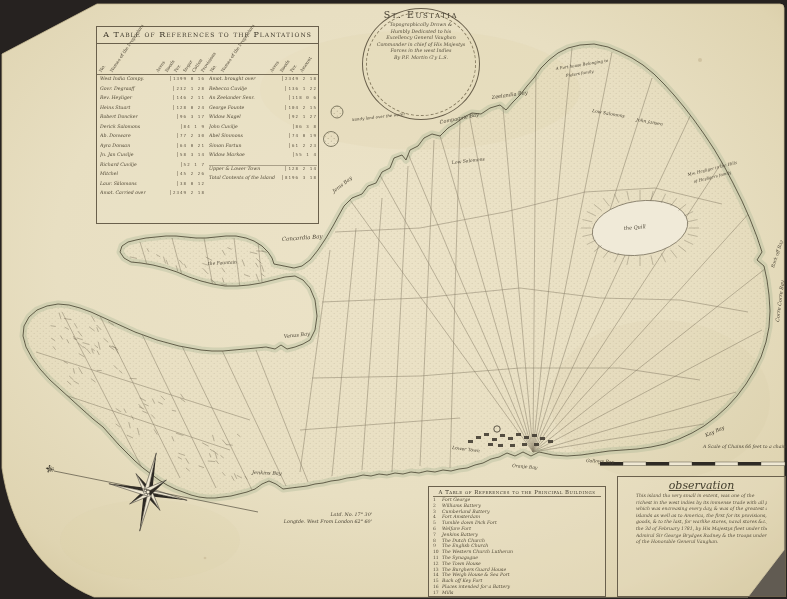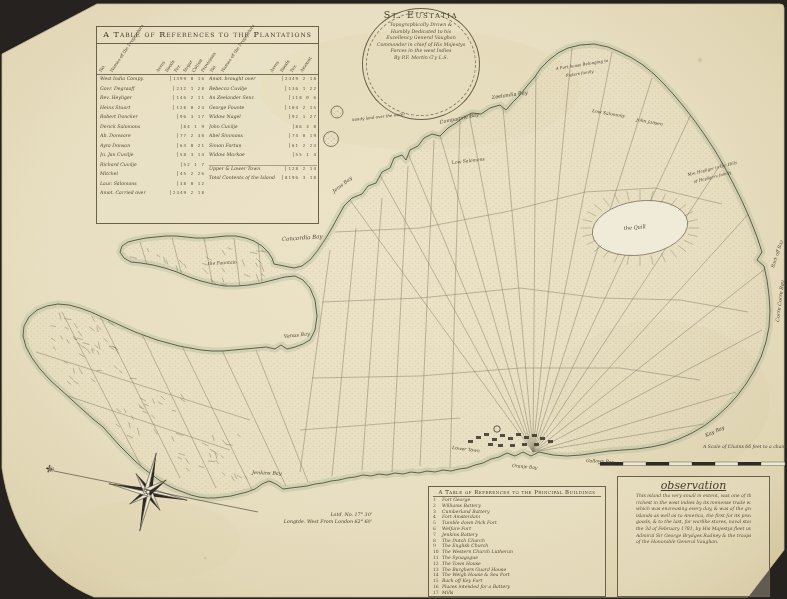--- a/index.html
+++ b/index.html
@@ -30,21 +30,21 @@
   #cartouche .ct{font-size:9.5px;font-variant:small-caps;letter-spacing:1.5px;color:#3f392c;margin-bottom:2px;}
   #cartouche .cl{font-size:4.8px;font-style:italic;line-height:6.6px;color:#554d3b;white-space:nowrap;}
   
   #btable{left:428px;top:486px;width:178px;height:111px;border:0.8px solid #6a604c;background:rgba(235,226,200,.3);padding:1px 4px;}
   #btable .ttl{font-size:5.4px;font-variant:small-caps;letter-spacing:.5px;text-align:center;color:#3f392c;
                border-bottom:0.6px solid #7a7059;line-height:8px;white-space:nowrap;overflow:hidden;}
   .brow{display:flex;height:5.8px;align-items:baseline;overflow:hidden;}
   .brow .no{width:9px;font-size:4.5px;color:#564e3d;}
   .brow .lb{font-size:4.6px;font-style:italic;white-space:nowrap;color:#514936;}
   
-  #obs{left:617px;top:476px;width:153px;height:121px;border:1px solid #6a604c;padding:2px 18px;background:rgba(235,226,200,.3);}
+  #obs{left:617px;top:476px;width:169px;height:121px;border:1px solid #6a604c;padding:2px 18px;background:rgba(235,226,200,.3);}
   #obs .ttl{text-align:center;font-size:11px;font-style:italic;text-decoration:underline;color:#45402f;line-height:14px;}
   #obs .ol{font-size:4.6px;font-style:italic;line-height:6.6px;color:#554d3b;white-space:nowrap;overflow:hidden;}
   
   #coords{left:232px;top:512px;width:140px;text-align:right;}
   #coords div{font-size:4.8px;font-style:italic;line-height:6.5px;color:#4a4334;white-space:nowrap;}
   #scalelabel{left:640px;top:444px;width:146px;text-align:right;font-size:4.6px;font-style:italic;color:#4a4334;white-space:nowrap;}
 </style>
 </head>
 <body>
 

